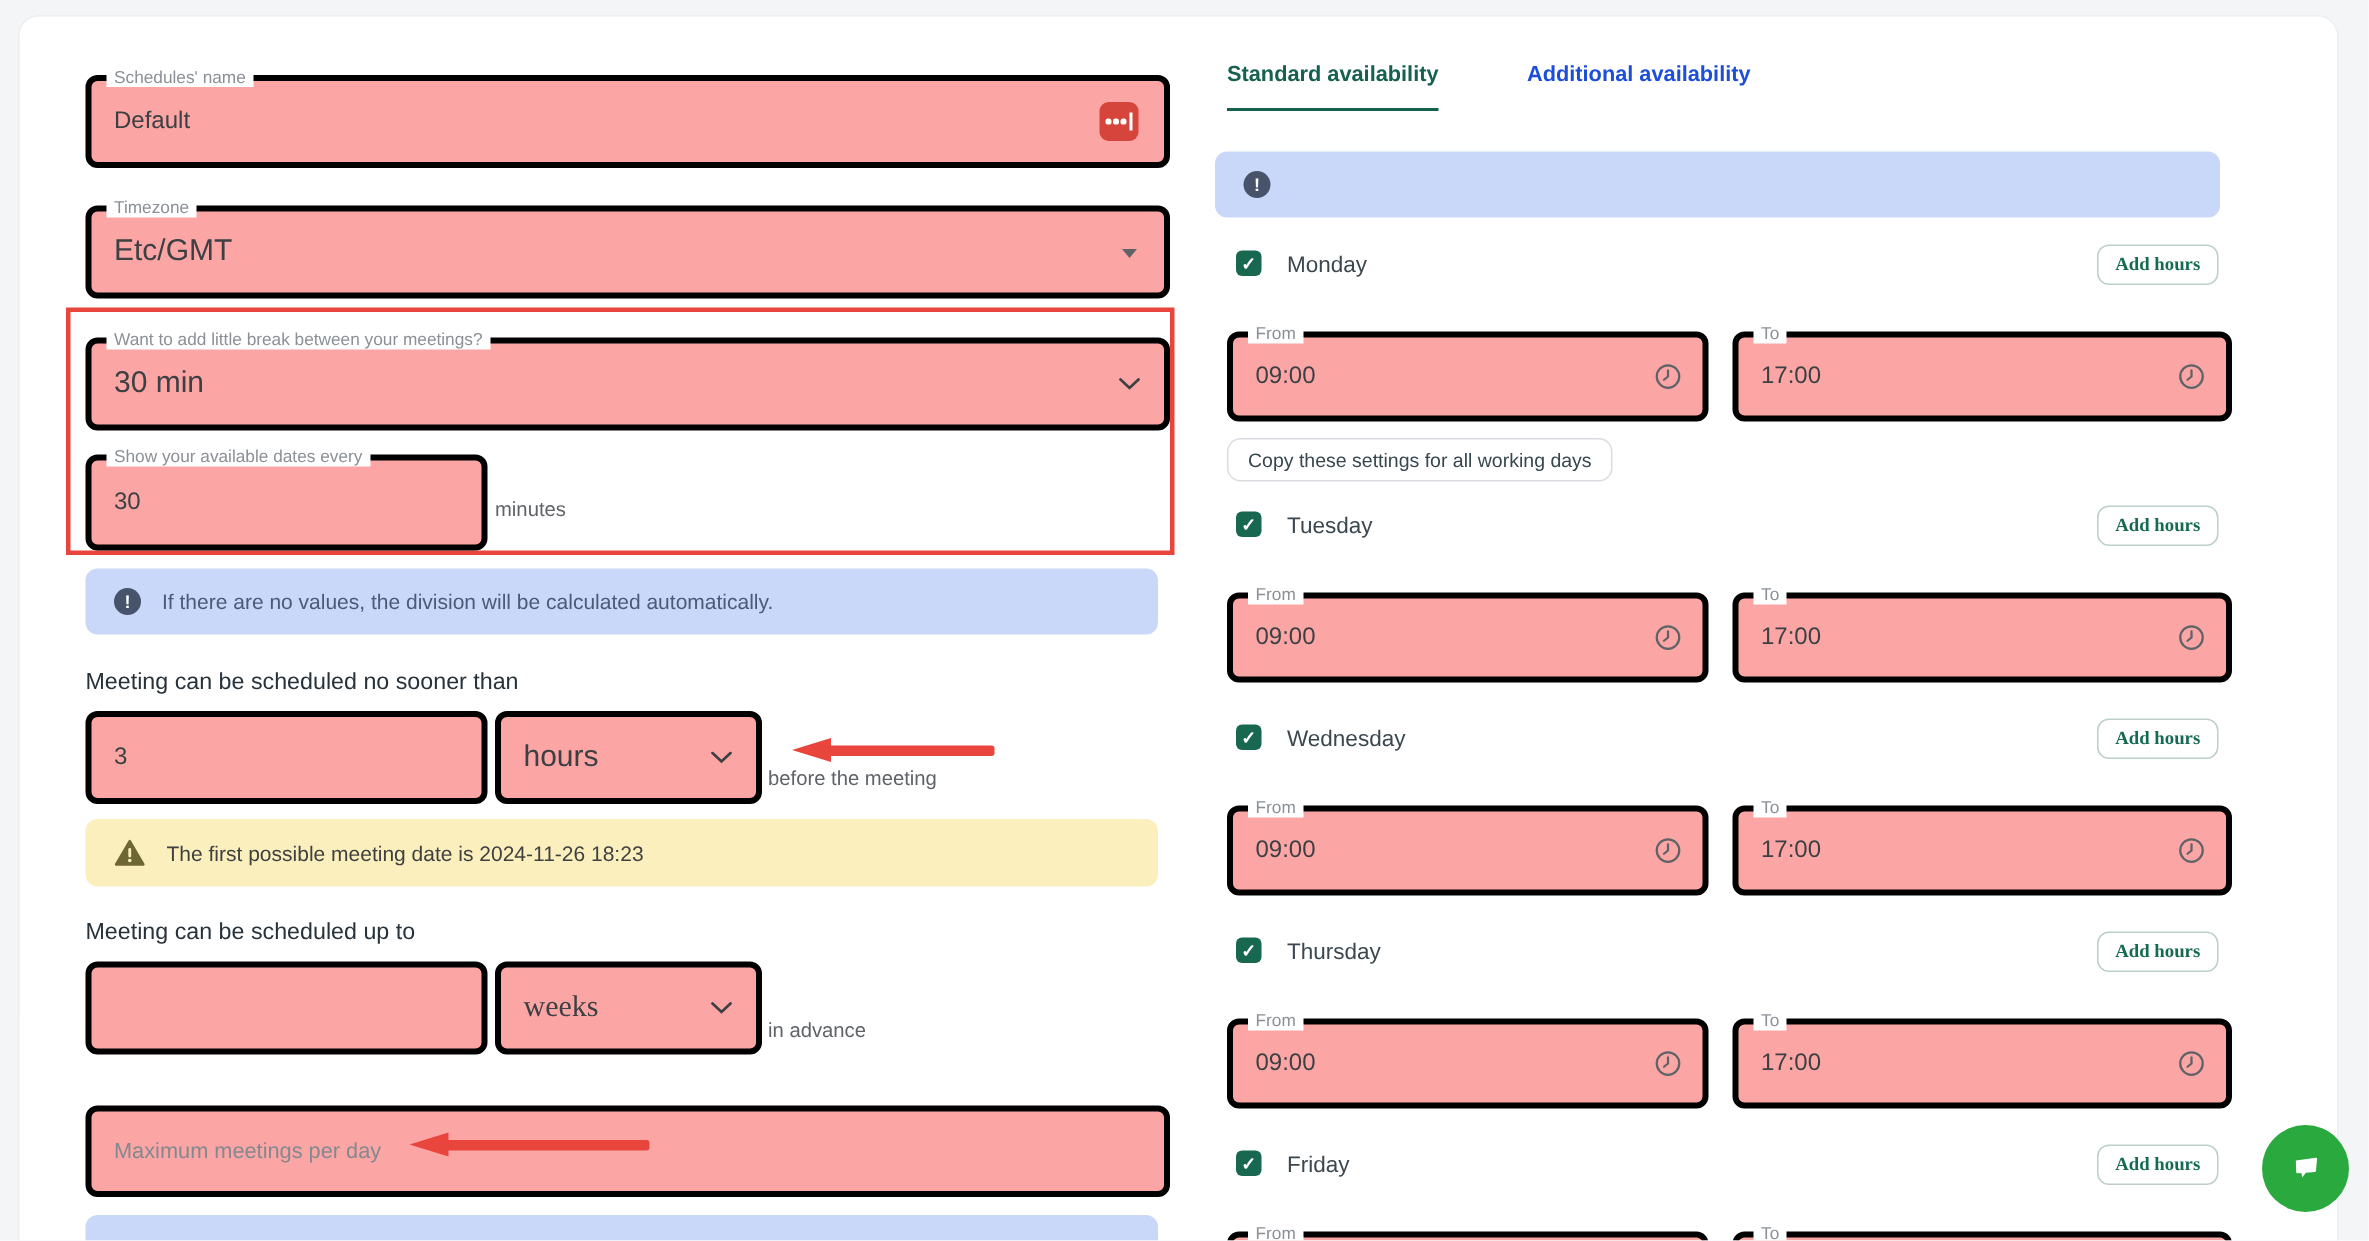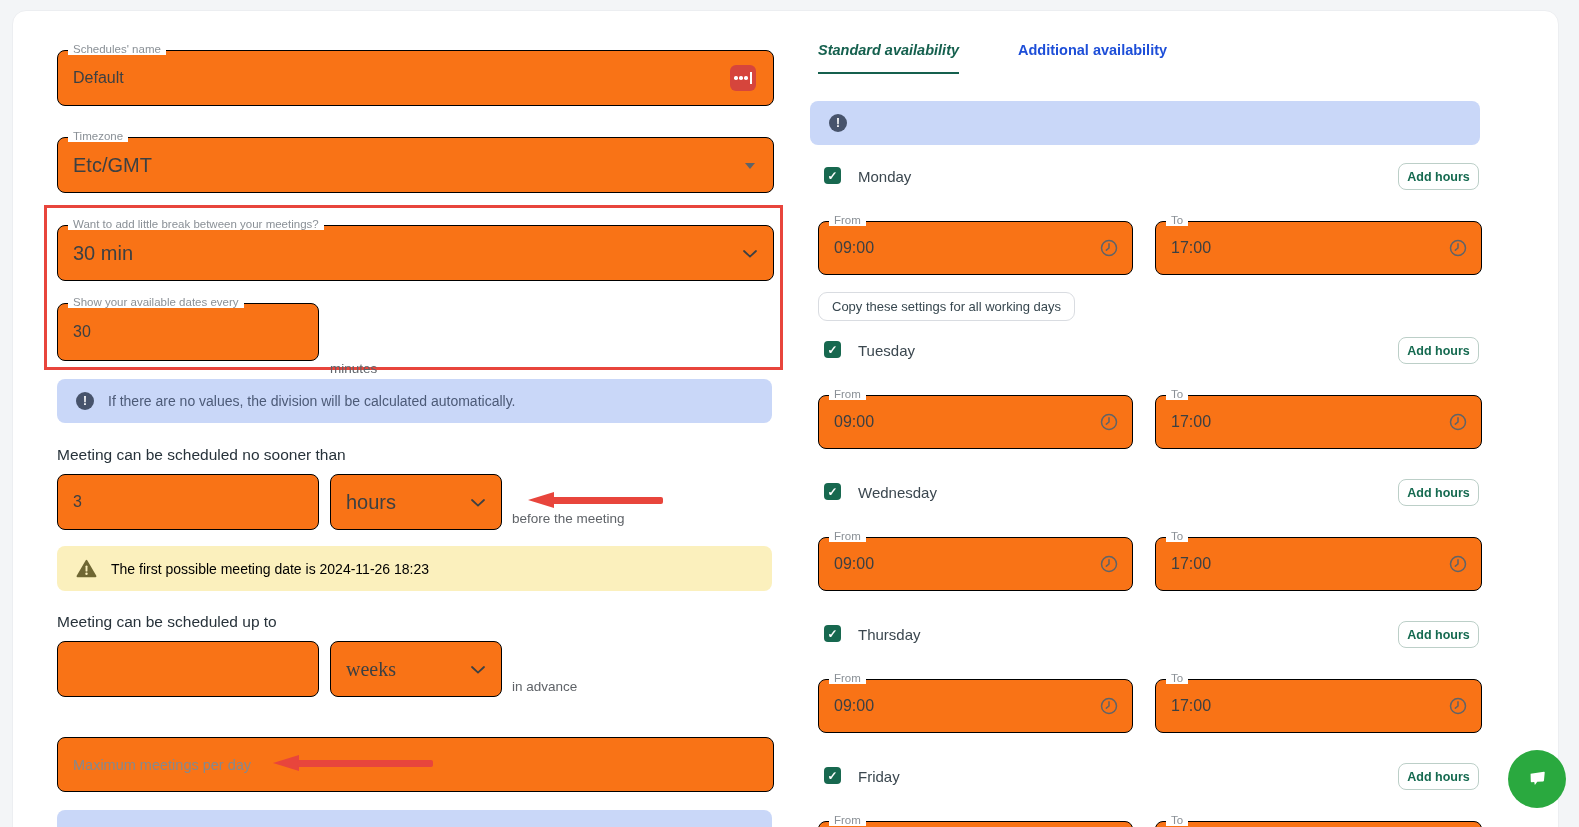--- a/index.html
+++ b/index.html
@@ -2,21 +2,21 @@
 <html><head>
 <meta charset="utf-8">
 <style>
   html,body{margin:0;padding:0;}
   body{font-family:"Liberation Sans",sans-serif;background:#f3f5f7;}
   .stage{position:relative;width:1579px;height:827px;overflow:hidden;background:#f3f5f7;}
   .card{position:absolute;left:12px;top:10px;width:1545px;height:900px;background:#fff;
         border:1px solid #eceef1;border-radius:14px;}
 
   
-  .field{position:absolute;background:#f97316;border:1px solid #000000;border-radius:8px;}
+  .field{position:absolute;background:#fca5a5;border:4px solid #000000;border-radius:8px;}
   .lbl{position:absolute;top:-8px;left:10px;background:#fff;padding:0 5px;
        font-size:11.5px;color:#8a9096;white-space:nowrap;}
   .val{position:absolute;left:0;top:0;width:100%;height:100%;border:none;outline:none;
        background:transparent;padding:0 40px 0 15px;box-sizing:border-box;
        font-family:inherit;font-size:16px;color:#3c4043;}
   .val::placeholder{color:#84898f;font-size:14.5px;}
   .selval{position:absolute;left:15px;top:50%;transform:translateY(-50%);
           font-size:20px;color:#3c4043;}
   .chev{position:absolute;right:16px;top:50%;transform:translateY(-50%);}
   .caret{position:absolute;right:18px;top:50%;margin-top:-2px;width:0;height:0;
@@ -24,43 +24,43 @@
          border-top:6px solid #5f6368;}
   .clock{position:absolute;right:13px;top:50%;transform:translateY(-50%);line-height:0;cursor:pointer;}
 
   .banner-blue{position:absolute;background:#c9d7f8;border-radius:8px;display:flex;
                align-items:center;gap:14px;padding:0 19px;box-sizing:border-box;
                font-size:14px;color:#4c5a77;}
   .excl{flex:0 0 auto;width:18px;height:18px;border-radius:50%;background:#47536b;color:#fff;
         display:flex;align-items:center;justify-content:center;font-size:12px;font-weight:700;}
   .banner-yellow{position:absolute;background:#fbf0bd;border-radius:8px;display:flex;
                  align-items:center;gap:14px;padding:0 19px;box-sizing:border-box;
-                 font-size:14px;color:#000000;}
+                 font-size:14px;color:#404040;}
   .h1{position:absolute;font-size:15.5px;font-weight:400;color:#27323a;}
   .suffix{position:absolute;font-size:13.5px;color:#5f6368;}
 
   .ann-box{position:absolute;border:3px solid #e8453c;pointer-events:none;}
   .arrow{position:absolute;height:17px;}
   .arrow .head{position:absolute;left:0;top:0;width:0;height:0;
                border-top:8.5px solid transparent;border-bottom:8.5px solid transparent;
                border-right:26px solid #e8453c;}
   .arrow .bar{position:absolute;left:24px;right:0;top:5px;height:7px;background:#e8453c;border-radius:2px;}
 
   .tab{position:absolute;font-size:14.5px;font-weight:700;cursor:pointer;padding-bottom:14px;}
-  .tab.active{color:#15604e;border-bottom:2.5px solid #15604e;font-style:italic;}
+  .tab.active{color:#15604e;border-bottom:2.5px solid #15604e;}
   .tab.inactive{color:#1d4ed8;}
 
   .daycheck{position:absolute;width:17px;height:17px;border-radius:4px;background:#17684f;
             color:#fff;display:flex;align-items:center;justify-content:center;
             font-size:12px;font-weight:700;cursor:pointer;}
   .dayname{position:absolute;font-size:15px;color:#3b474f;}
   .addhours{position:absolute;left:1398px;width:81px;height:27px;background:#fff;
             border:1px solid #bccfc8;border-radius:8px;color:#156a50;font-size:12.5px;
             font-weight:700;display:flex;align-items:center;justify-content:center;cursor:pointer;
-            font-family:Liberation Sans, sans-serif;}
+            font-family:Liberation Serif, serif;}
   .copybtn{position:absolute;left:818px;top:292px;height:29px;background:#fff;
            border:1px solid #d9dce1;border-radius:9px;color:#37474f;font-size:13px;
            display:inline-flex;align-items:center;padding:0 13px;cursor:pointer;font-family:inherit;}
 
   .chatbtn{position:absolute;left:1508px;top:750px;width:58px;height:58px;border-radius:50%;
            background:#2aa93f;border:none;cursor:pointer;display:flex;align-items:center;
            justify-content:center;padding:0;}
 </style>
 </head>
 <body>
@@ -94,21 +94,21 @@
       <svg width="14" height="8" viewBox="0 0 14 8">
           <polyline points="1,1 7,6.6 13,1" fill="none" stroke="#3c4043" stroke-width="1.8" stroke-linecap="round"></polyline>
         </svg>
     </span>
   </div>
 
   <div class="field" style="left:57px;top:303px;width:260px;height:56px;">
     <span class="lbl">Show your available dates every</span>
     <input class="val" value="30" style="">
   </div>
-  <span class="suffix" style="left:330px;top:332px;margin-top:29px;">minutes</span>
+  <span class="suffix" style="left:330px;top:332px;">minutes</span>
 
   <div class="banner-blue" style="left:57px;top:379px;width:715px;height:44px;">
     <span class="excl">!</span>
     <span>If there are no values, the division will be calculated automatically.</span>
   </div>
 
   <div class="h1" style="left:57px;top:446px;">Meeting can be scheduled no sooner than</div>
   <div class="field" style="left:57px;top:474px;width:260px;height:54px;">
     <input class="val" value="3" style="">
   </div>

